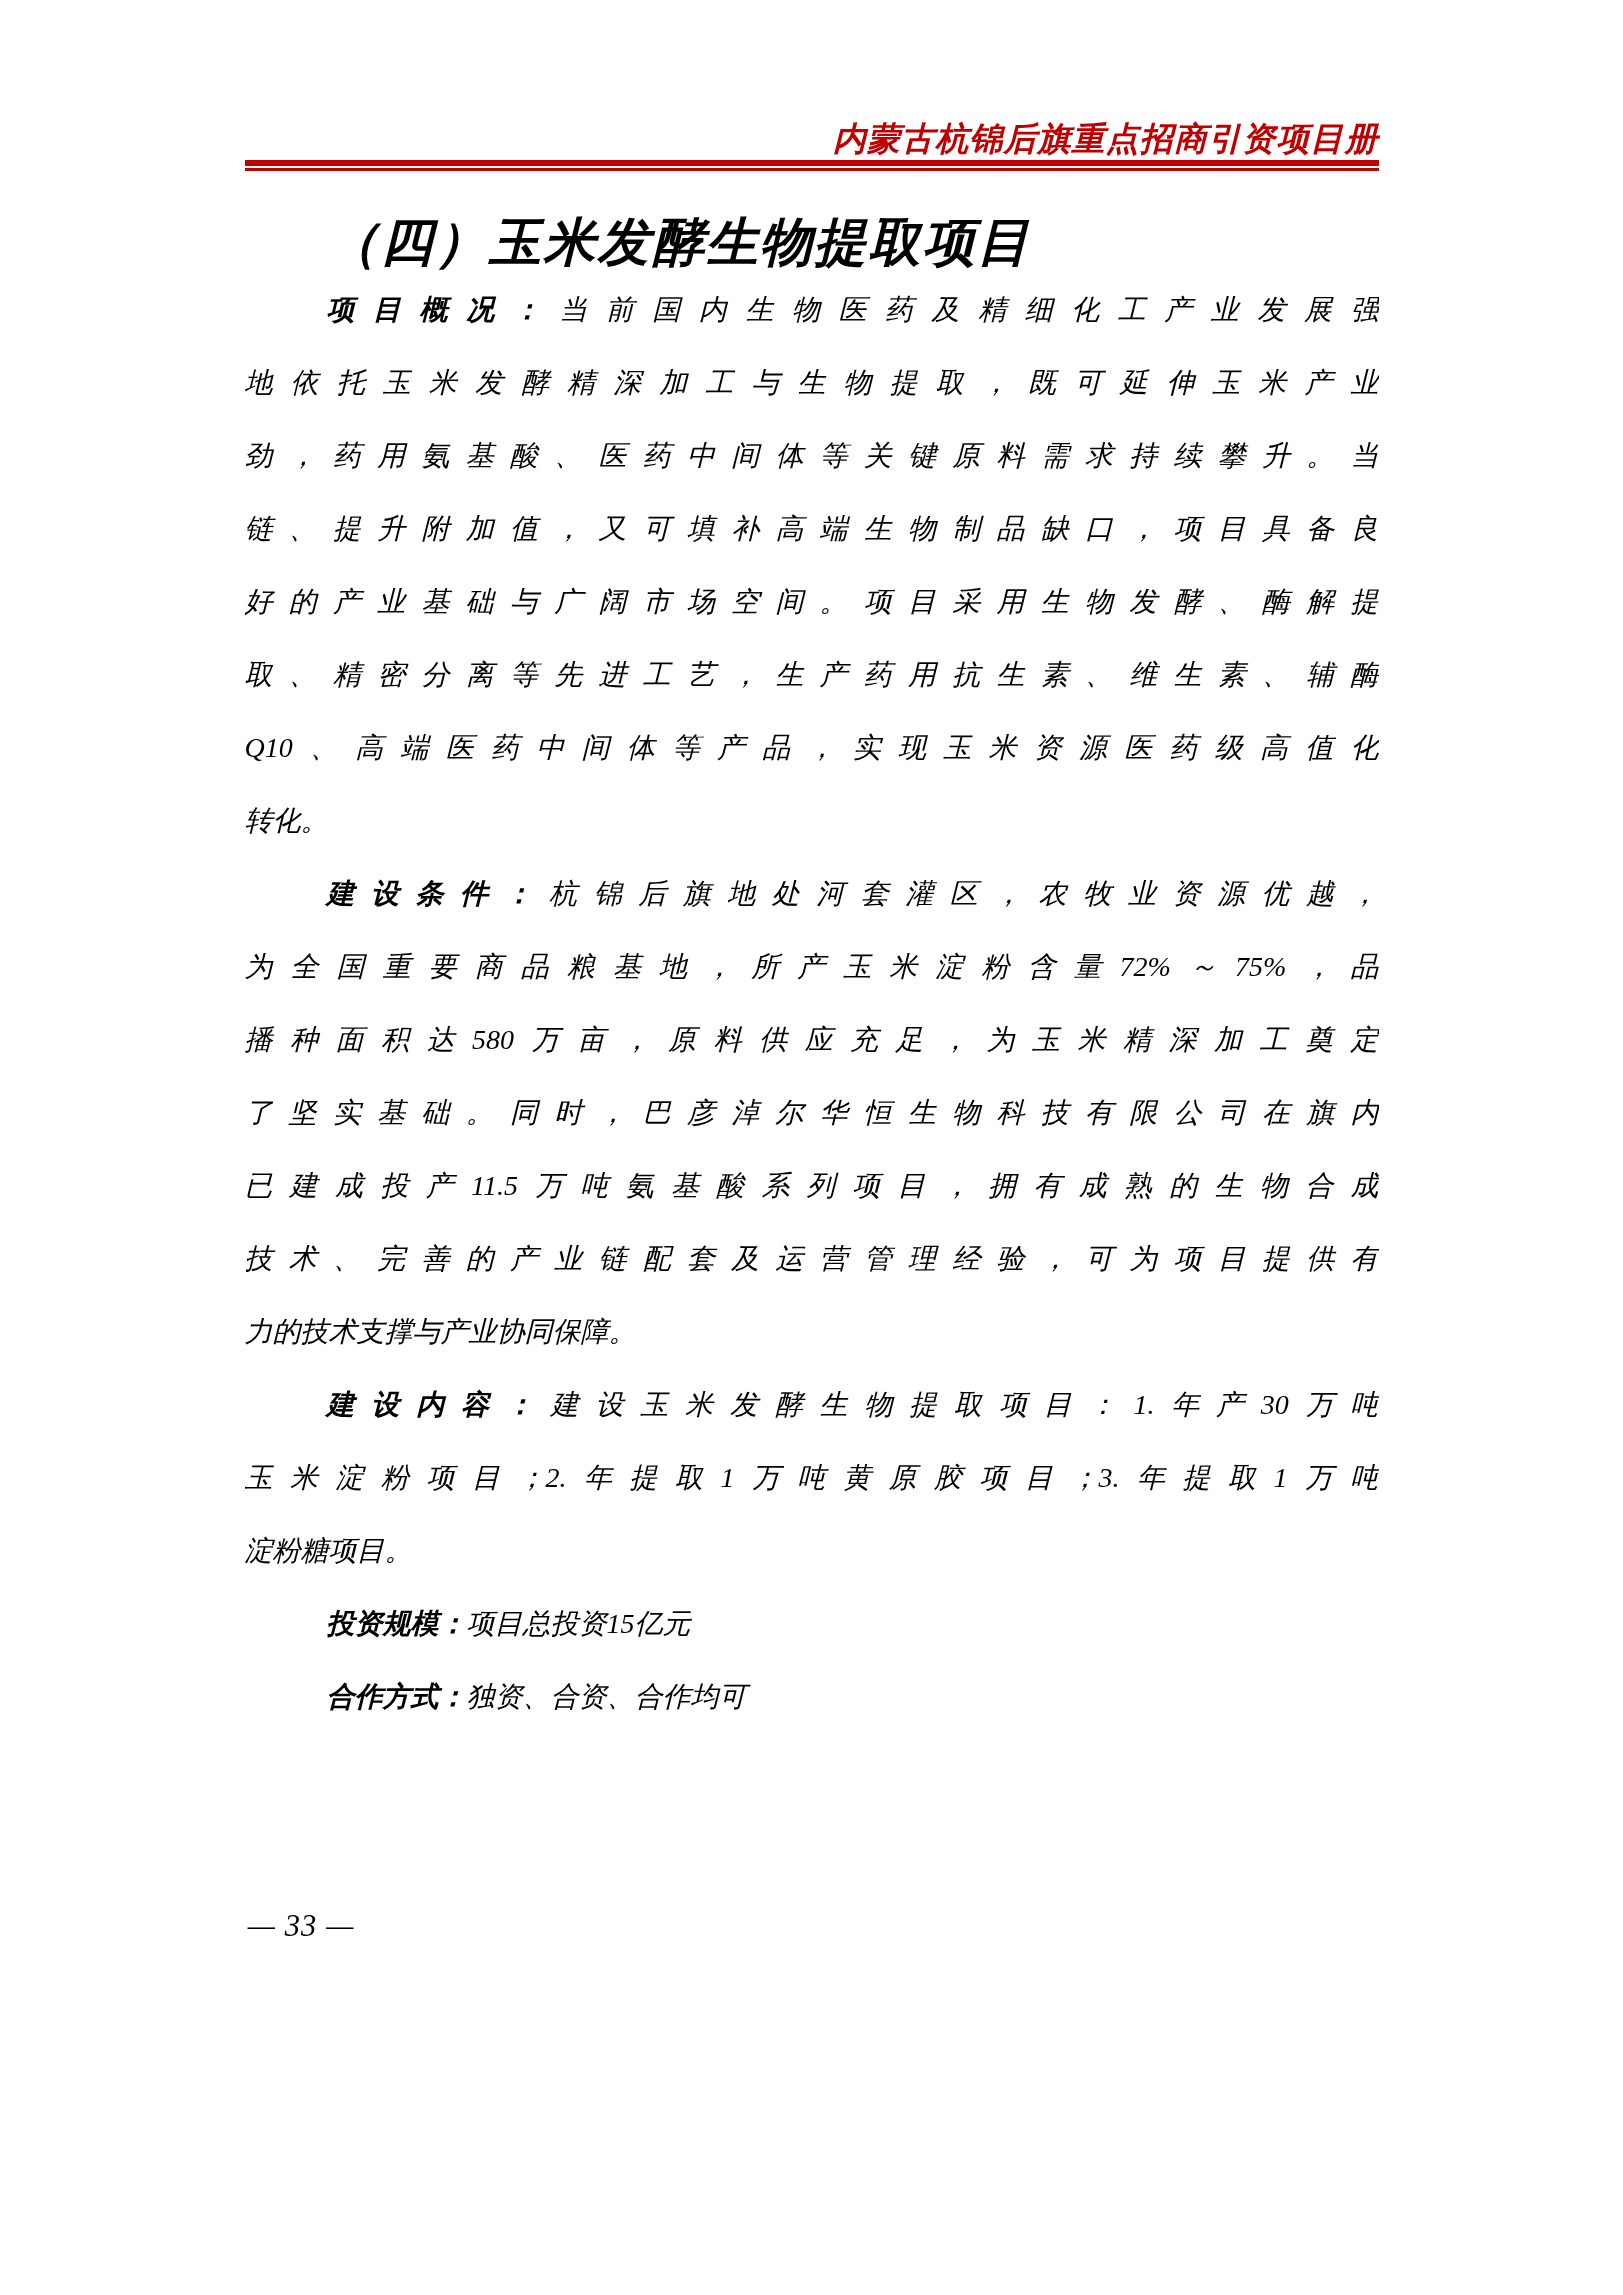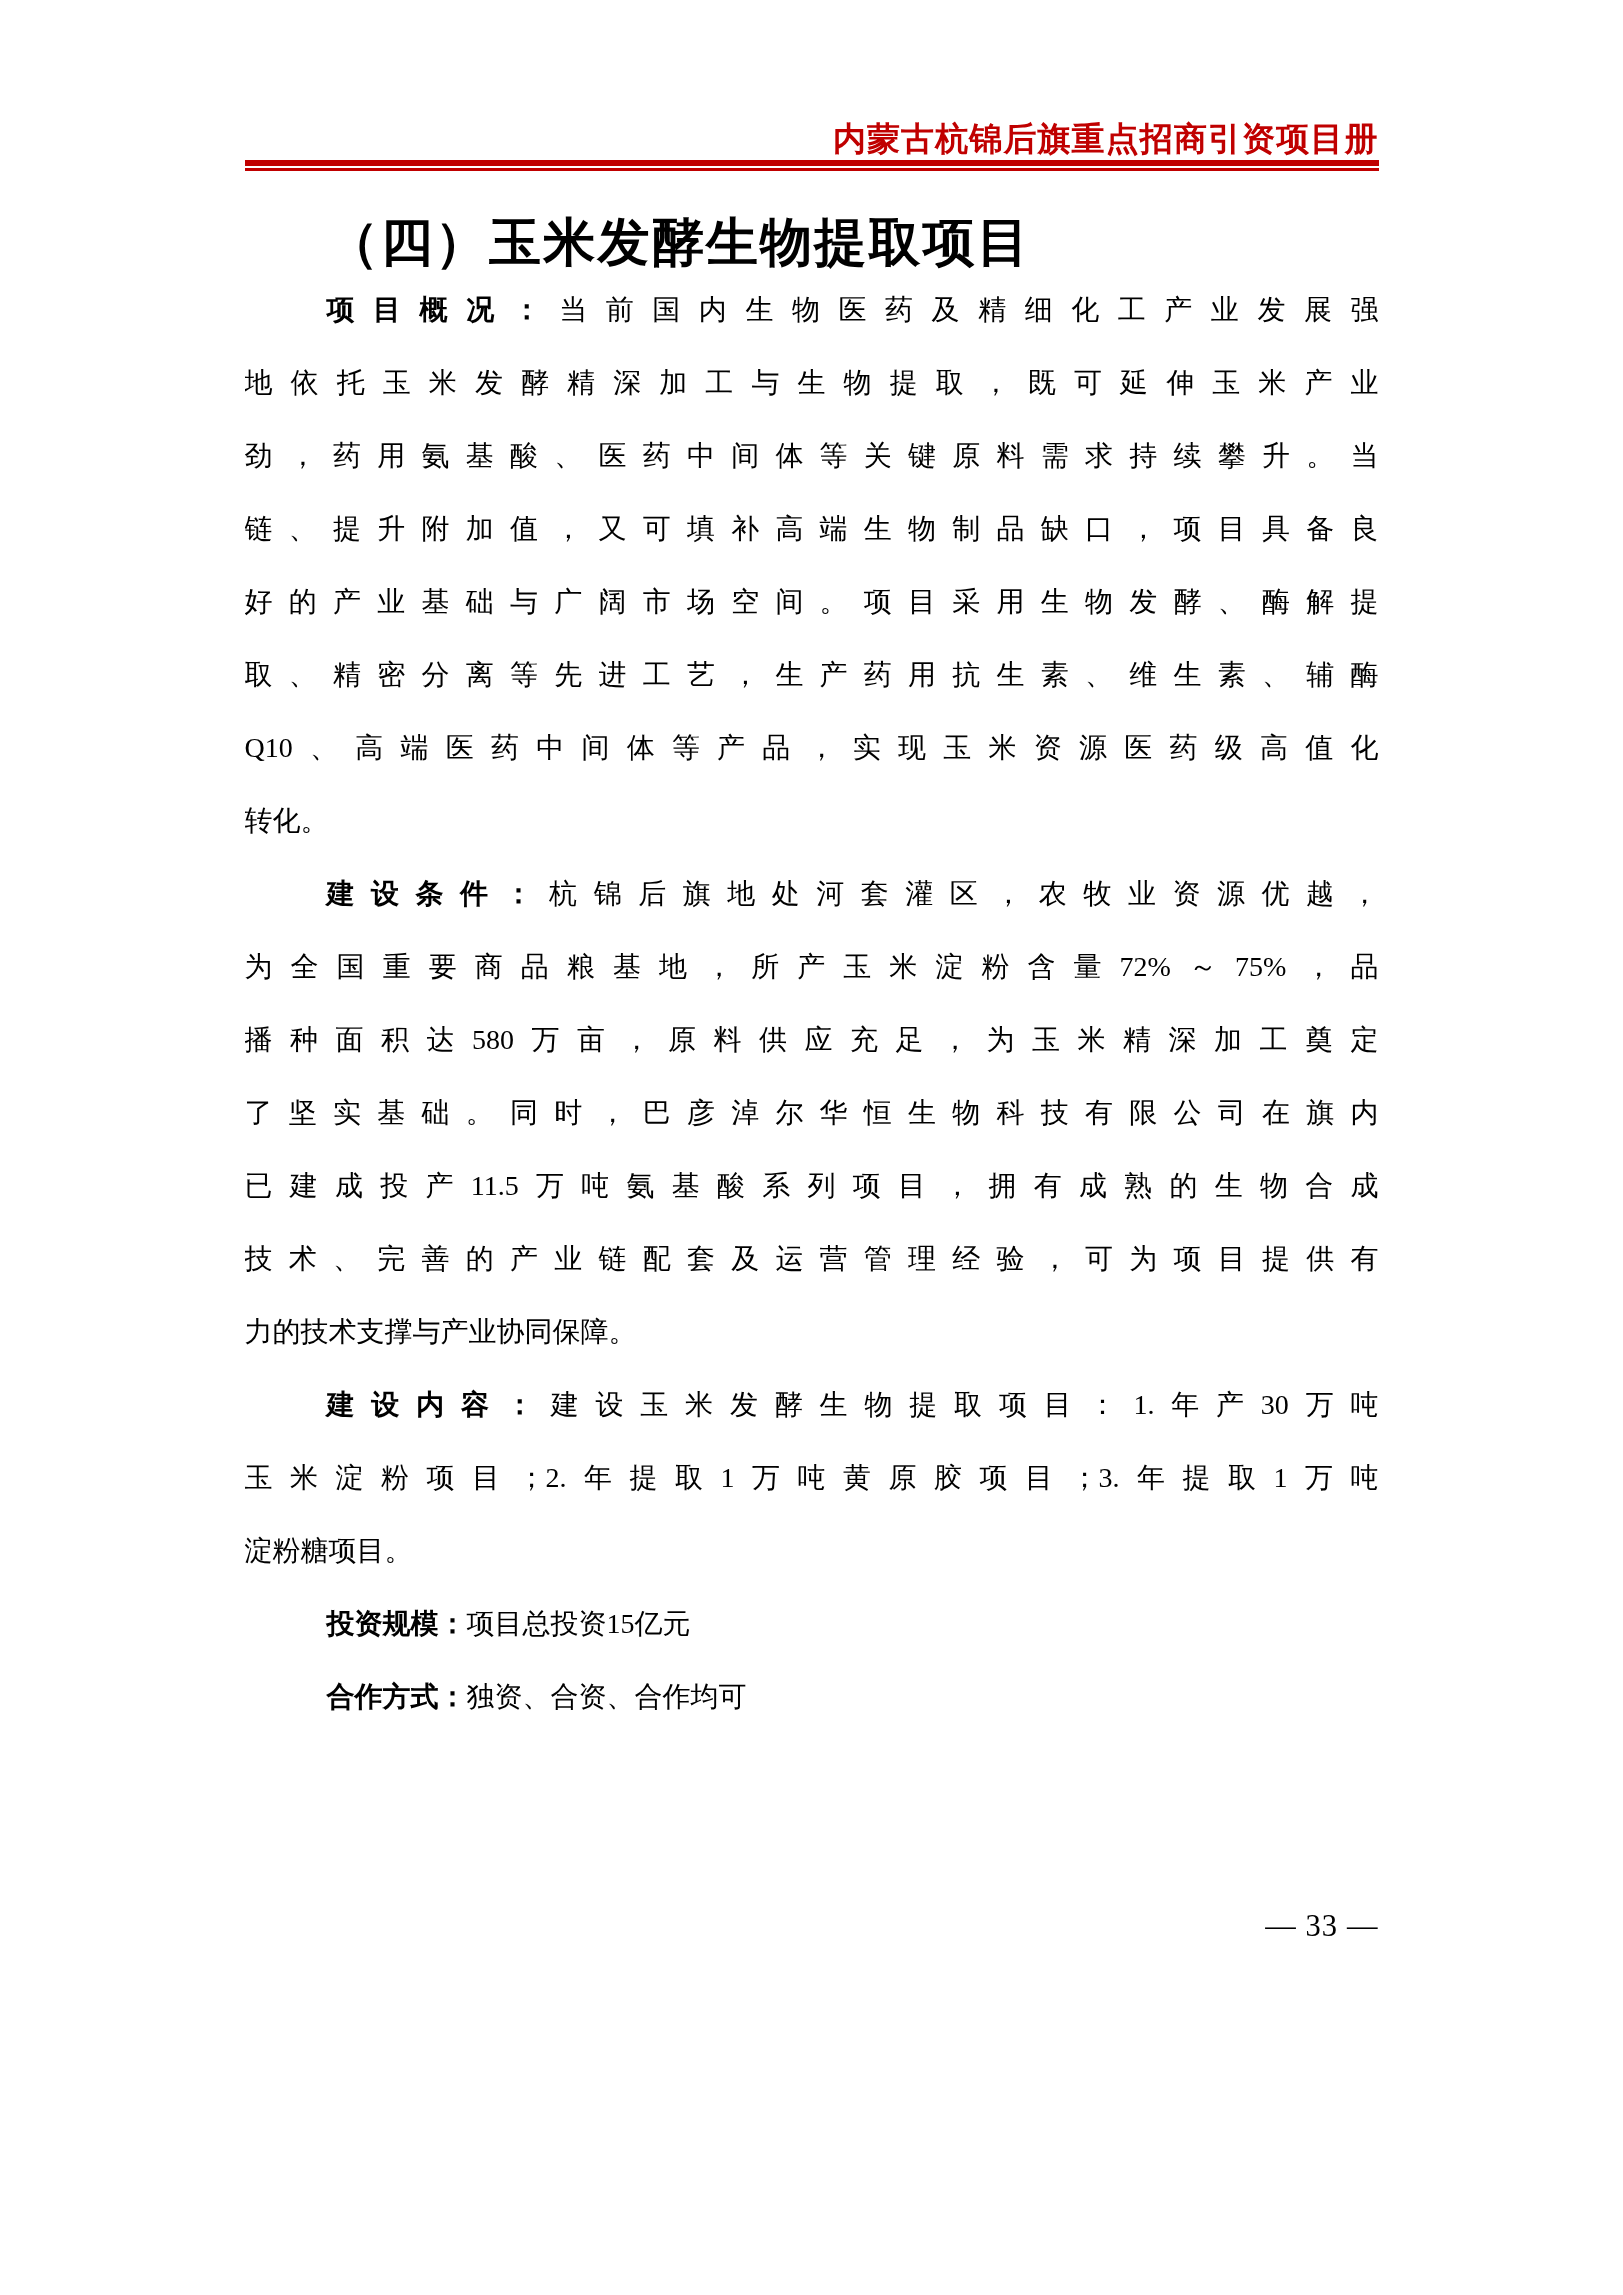--- a/index.html
+++ b/index.html
@@ -7,21 +7,21 @@
   html, body { background: #888; }
   .page {
     width: 1623px;
     height: 2295px;
     margin: 0 auto;
     background: #ffffff;
     font-family: "Liberation Serif", "DejaVu Serif", serif;
     color: var(--ink);
     overflow: hidden;
   }
-  .content { width: 1134px; margin: 0 auto; }
+  .content { width: 1134px; margin: 0 auto; font-style: italic; }
   .header {
     padding-top: 121px;
     text-align: right;
     font-size: 33px;
     line-height: 36px;
     font-weight: bold;
     color: var(--accent);
     letter-spacing: 1.1px;
   }
   .rule-thick { margin-top: 3.3px; height: 6px; background: var(--accent); }
@@ -45,23 +45,22 @@
     overflow: hidden;
   }
   .ln.nofill { text-align: center; text-align-last: left; }
   .ln.first  { padding-left: 82px; }
   .lbl { font-weight: bold; }
   .page-number {
     margin-top: 177px;
     padding-left: 3.3px;
     font-size: 30.5px;
     line-height: 33px;
-    text-align: right;
+    text-align: left;
     letter-spacing: 1.1px;
-    margin-left: 45px;
   }
 </style>
 </head>
 <body>
 
 <div class="page">
   <div class="content">
 
     <div class="header">
       <span>内蒙古杭锦后旗重点招商引资项目册</span>

